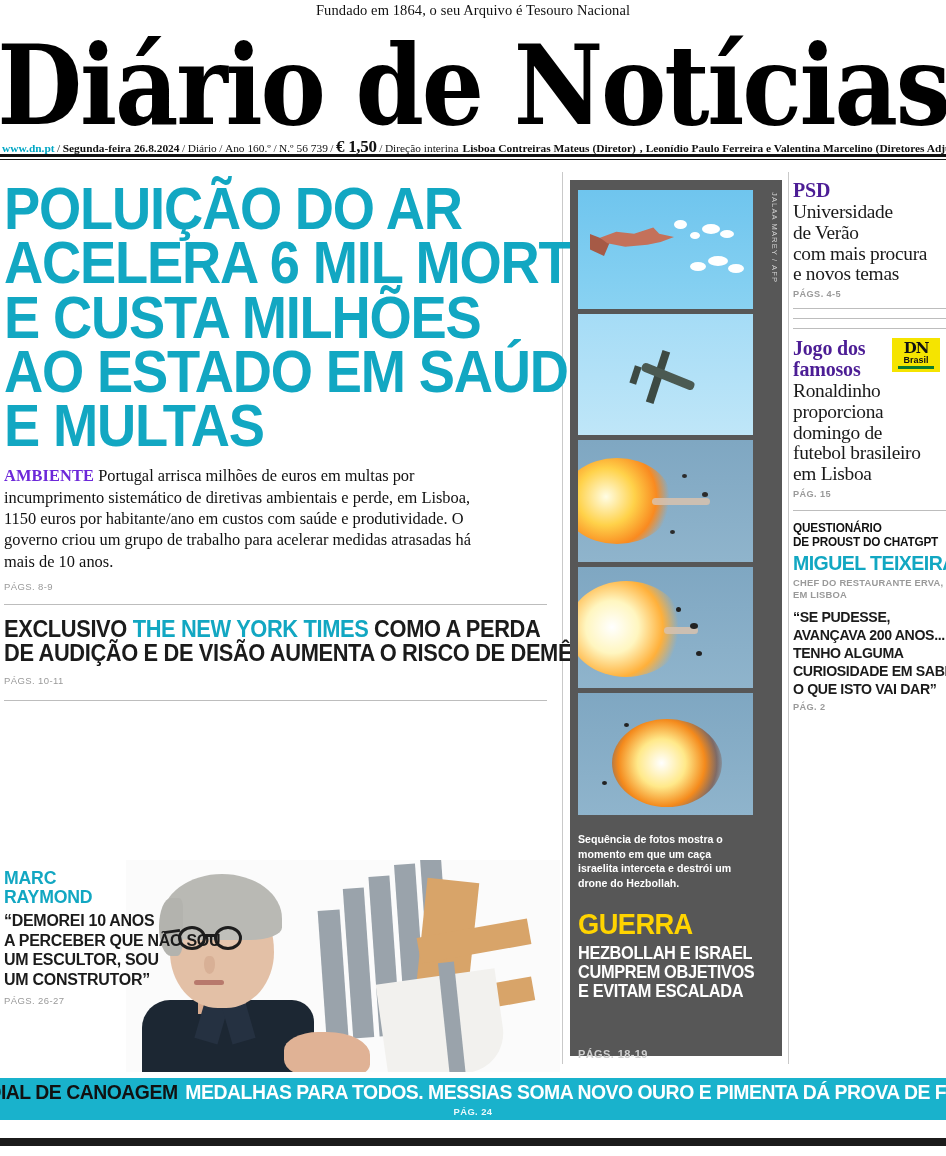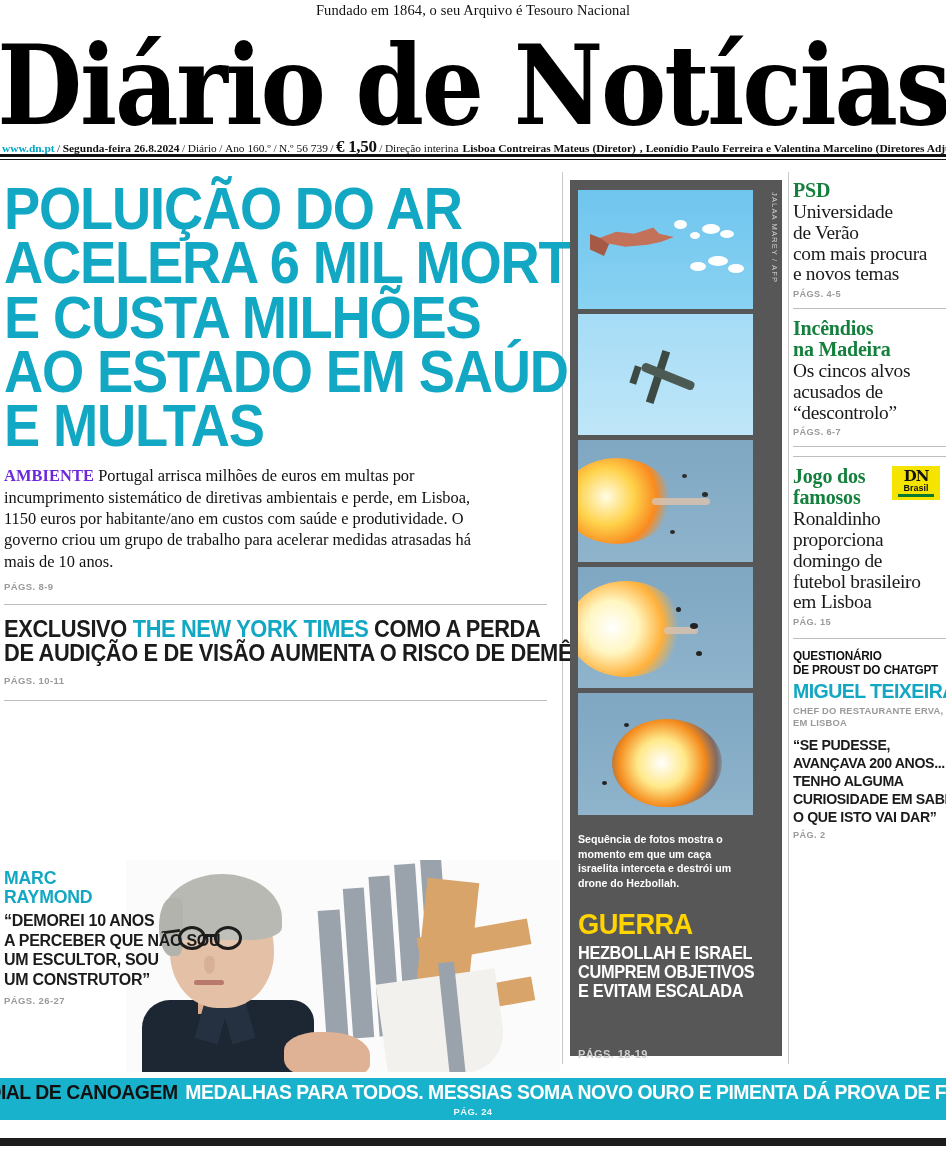--- a/index.html
+++ b/index.html
@@ -91,21 +91,21 @@
     line-height:1.30;
     color:#111;
     padding-top:12px;
     max-width:470px;
   }
   .lede .kicker {
     color:#6d28d9; font-weight:bold; letter-spacing:.1px;
   }
   .pagref {
     font-family:"Liberation Sans", sans-serif;
-    font-weight:bold;
+    font-weight:normal;
     font-size:9.5px;
     letter-spacing:.4px;
     color:#9a9a9a;
     padding-top:9px;
   }
 
   .hr-left {
     height:1px; background:#bdbdbd; margin:12px 0 0 0; width:543px;
   }
 
@@ -307,21 +307,21 @@
   .guerra-pag {
     position:absolute; left:8px; top:868px;
     font-family:"Liberation Sans", sans-serif; font-weight:bold;
     font-size:11px; letter-spacing:.4px; color:#cfcfcf;
   }
 
   
   .rblock { padding:0 0 0 0; }
   .r-title {
     font-family:"Liberation Serif", serif;
-    font-weight:bold; font-size:20px; line-height:1.03; color:#15803d;
+    font-weight:bold; font-size:20px; line-height:1.03; color:#4c1d95;
     letter-spacing:-.2px;
   }
   .r-text {
     font-family:"Liberation Serif", serif;
     font-size:19.4px; line-height:1.08; color:#1a1a1a;
     letter-spacing:-.3px;
     padding-top:1px;
   }
   .r-text span { display:block; white-space:nowrap; }
   .r-pag {
@@ -576,32 +576,20 @@
           <span>Universidade</span>
           <span>de Verão</span>
           <span>com mais procura</span>
           <span>e novos temas</span>
         </div>
         <div class="r-pag">PÁGS. 4-5</div>
       </div>
 
       <div class="r-hr"></div>
 
-      <div class="rblock">
-        <div class="r-title">
-          <div>Incêndios</div>
-          <div>na Madeira</div>
-        </div>
-        <div class="r-text">
-          <span>Os cincos alvos</span>
-          <span>acusados de</span>
-          <span>“descontrolo”</span>
-        </div>
-        <div class="r-pag">PÁGS. 6-7</div>
-      </div>
 
       <div class="r-hr"></div>
 
 
       <div class="r-hr"></div>
 
       <div class="rblock" style="position:relative">
         <div class="dnbrasil">
           <div class="dnb-dn">DN</div>
           <div class="dnb-br">Brasil</div>

